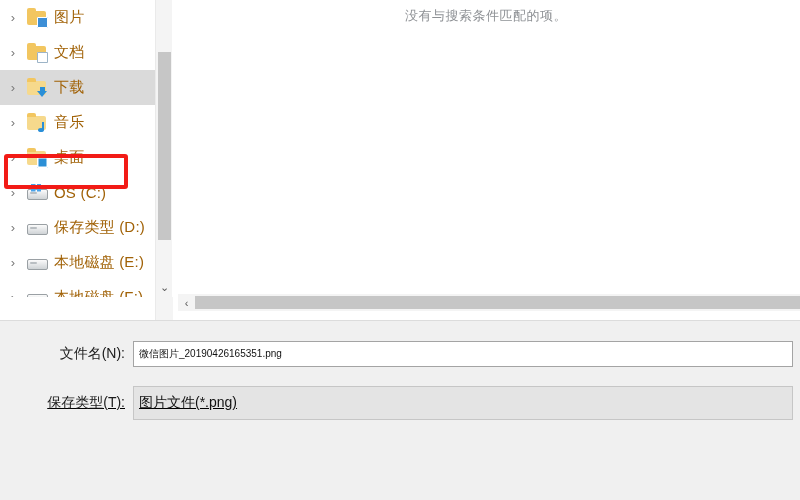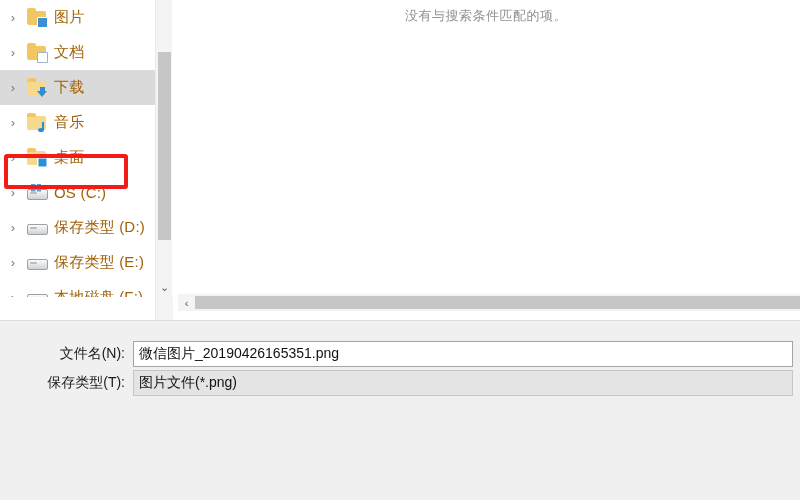--- a/index.html
+++ b/index.html
@@ -62,25 +62,25 @@
   
   .hscroll{position:absolute;left:178px;top:294px;right:0;height:17px;background:#f4f4f4;}
   .hbtn{position:absolute;left:0;top:0;width:17px;height:17px;display:flex;align-items:center;justify-content:center;color:#5a5a5a;font-size:11px;background:#f4f4f4;}
   .hthumb{position:absolute;left:17px;top:2px;right:0;height:13px;background:#c6c6c6;}
 
   
   .bottom{position:absolute;left:0;top:320px;width:800px;height:180px;background:#f0f0f0;border-top:1px solid #dcdcdc;}
 
   .frow{position:absolute;left:0;display:flex;align-items:center;}
   .frow.name{top:20px;}
-  .frow.type{top:49px;}
+  .frow.type{top:65px;text-decoration:underline;}
   .flabel{width:133px;text-align:right;padding-right:8px;font-size:14px;color:#1b1b1b;box-sizing:border-box;}
   .finput{width:660px;height:26px;box-sizing:border-box;background:#ffffff;border:1px solid #a4a4a4;
-          display:flex;align-items:center;padding:0 5px;font-size:14px;color:#111;}
-  .fselect{width:660px;height:26px;box-sizing:border-box;background:#e4e4e4;border:1px solid #c6c6c6;
+          display:flex;align-items:center;padding:0 5px;font-size:10px;color:#111;}
+  .fselect{width:660px;height:34px;box-sizing:border-box;background:#e4e4e4;border:1px solid #c6c6c6;
           display:flex;align-items:center;padding:0 5px;font-size:14px;color:#111;}
 </style>
 </head>
 <body>
 
 <div id="root">
 
   <div class="browse-area">
 
     <div class="tree-pane">
@@ -144,21 +144,21 @@
             <span class="drive"></span>
           </span>
         <span class="lbl">保存类型 (D:)</span>
       </div>
 
       <div class="tree-row">
         <span class="chev">›</span>
         <span class="ico">
             <span class="drive"></span>
           </span>
-        <span class="lbl">保存类型 (E:)</span>
+        <span class="lbl">本地磁盘 (E:)</span>
       </div>
 
       <div class="tree-row">
         <span class="chev">›</span>
         <span class="ico">
             <span class="drive"></span>
           </span>
         <span class="lbl">本地磁盘 (F:)</span>
       </div>
 

